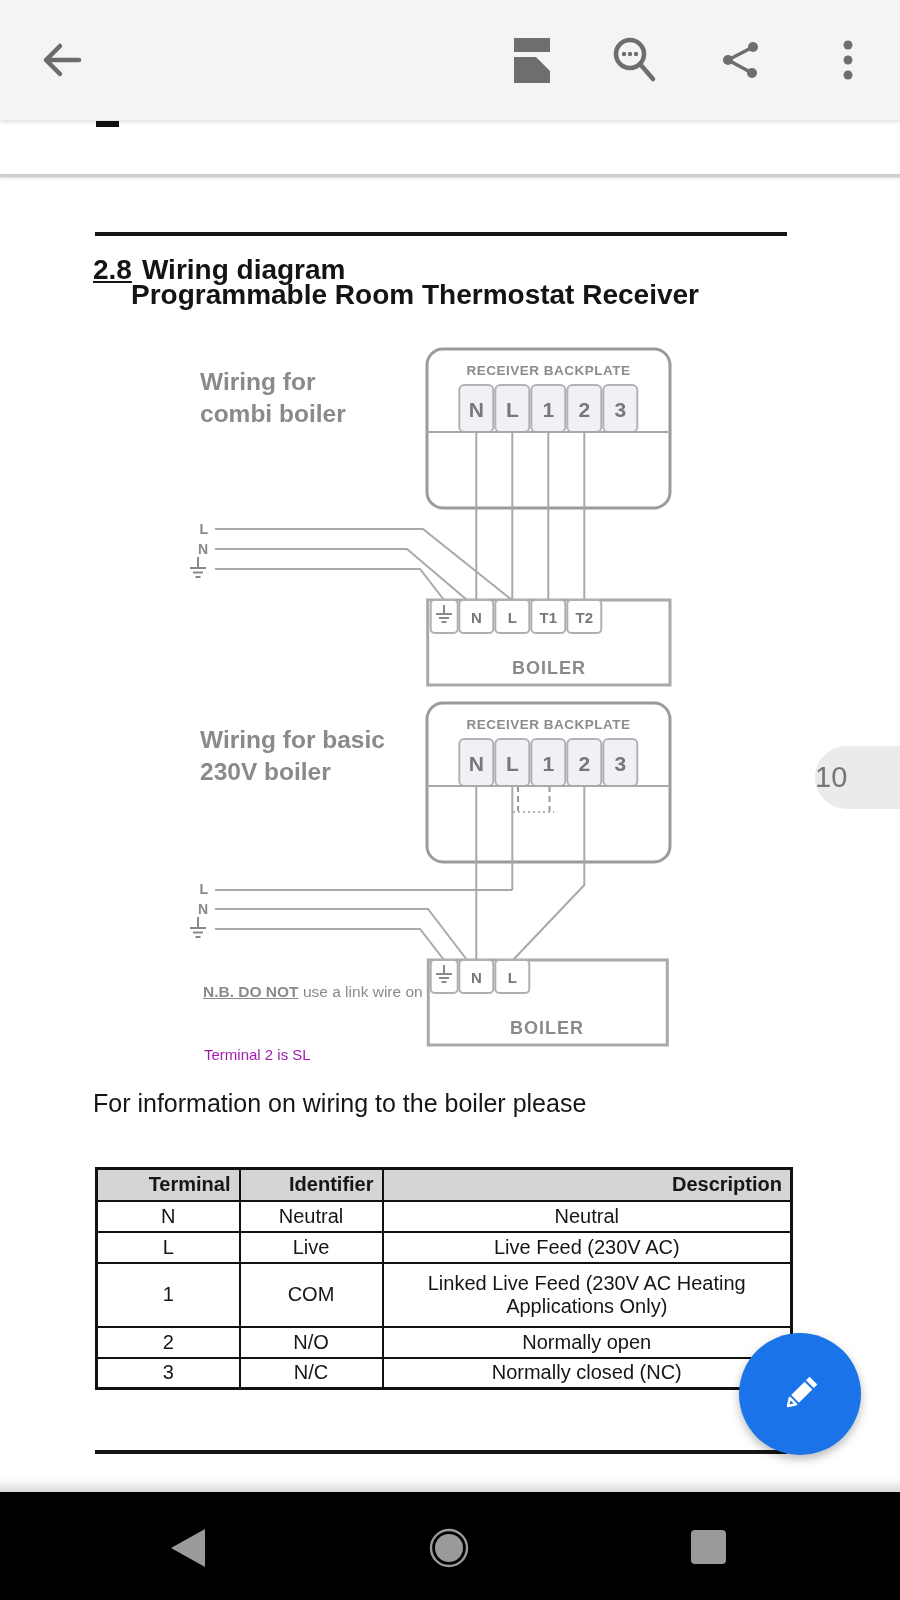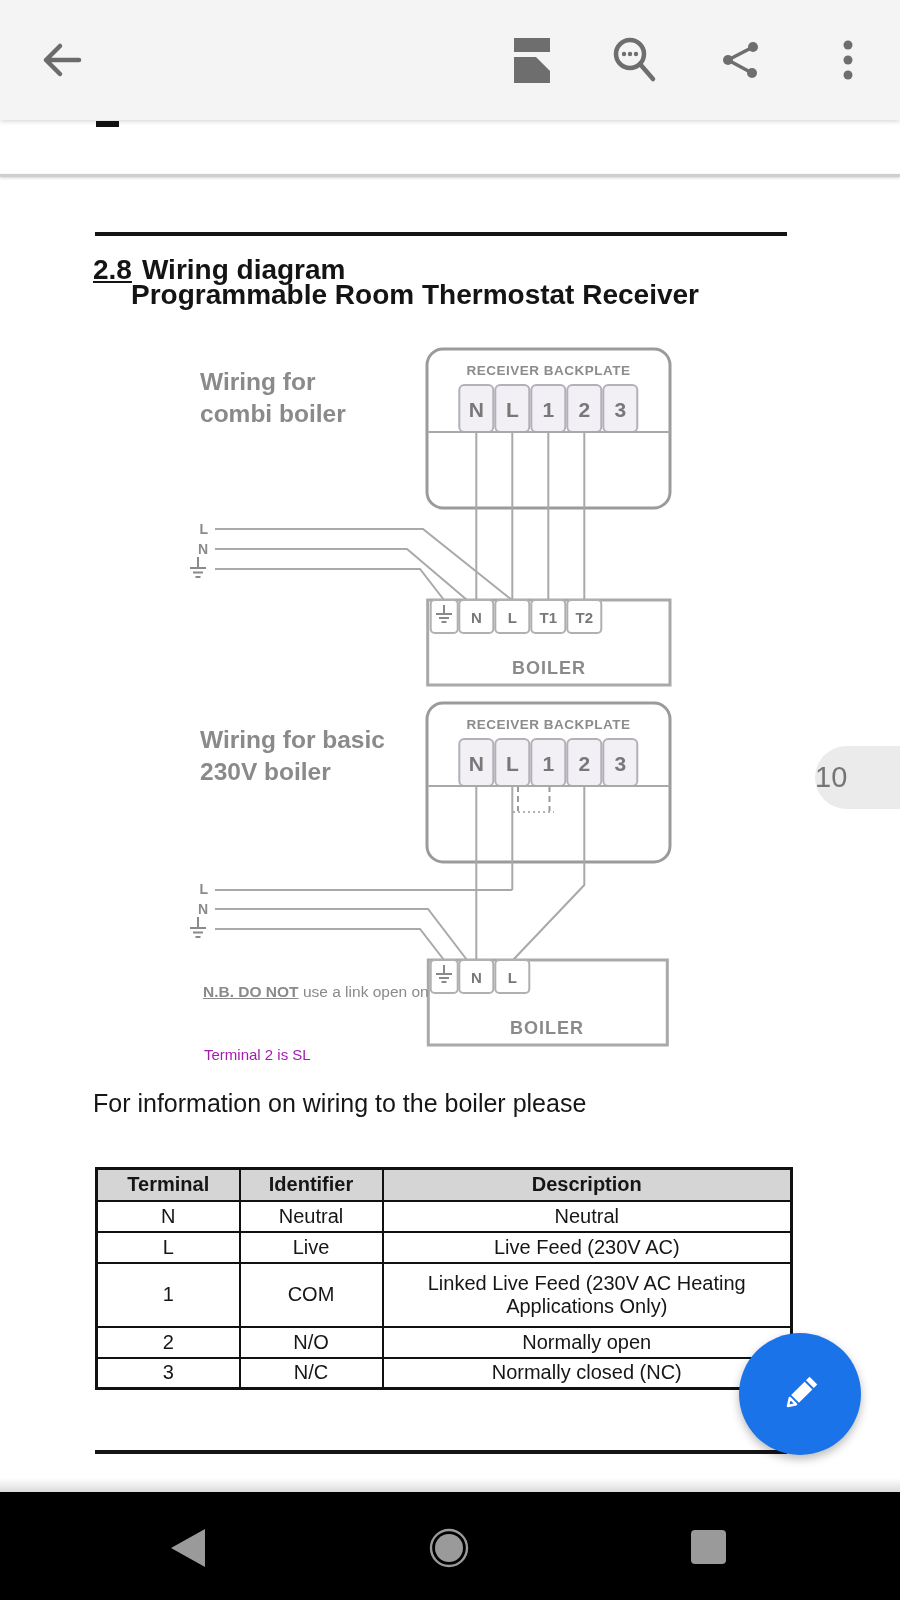--- a/index.html
+++ b/index.html
@@ -51,21 +51,21 @@
     font-size:29px; display:flex; align-items:center; justify-content:flex-start;margin-top:9px;
   }
   
   .spec-table {
     position:absolute; left:95px; top:1167px; width:695px;
     border-collapse:collapse; table-layout:fixed; font-size:20px; color:#161616;
     text-align:center; border:3px solid #111;
   }
   .spec-table td { border:2px solid #111; padding:2px 8px; }
   .spec-table tr.hd td { background:#d5d5d5; font-weight:bold; }
-  tr.rh { height:32px; } tr.rb { height:31px; } tr.rt { height:64px; }
+  tr.rh { height:32px;text-align:right; } tr.rb { height:31px; } tr.rt { height:64px; }
   
   .fab {
     position:absolute; left:739px; top:1333px; width:122px; height:122px;
     border-radius:50%; background:#1a73e8; box-shadow:0 4px 10px rgba(0,0,0,0.28);
     display:flex; align-items:center; justify-content:center; cursor:pointer;
   }
   
   .nav-fade { position:absolute; left:0; top:1478px; width:900px; height:14px;
     background:linear-gradient(rgba(0,0,0,0), rgba(0,0,0,0.14)); }
   .navbar { position:absolute; left:0; top:1492px; width:900px; height:108px; background:#000; }
@@ -220,21 +220,21 @@
           <path d="M351 635 V644 M343 644 H359 M346 648 H356 M348.5 652 H353.5"></path>
         </g>
         <text class="bo-term" x="383.3" y="653">N</text>
         <text class="bo-term" x="419.3" y="653">L</text>
       </g>
       <text class="bo-name" x="454" y="704">BOILER</text>
     </g>
   </svg>
 
   <div class="nb">
-    <b>N.B. DO NOT</b><span> use a link open on</span>
+    <b>N.B. DO NOT</b><span> use a link wire on</span>
   </div>
   <div class="t2-note">Terminal 2 is SL</div>
 
   <div class="badge">
     <span>10</span>
   </div>
 
   <div class="para">
     <div>For information on wiring to the boiler please</div>
   </div>

